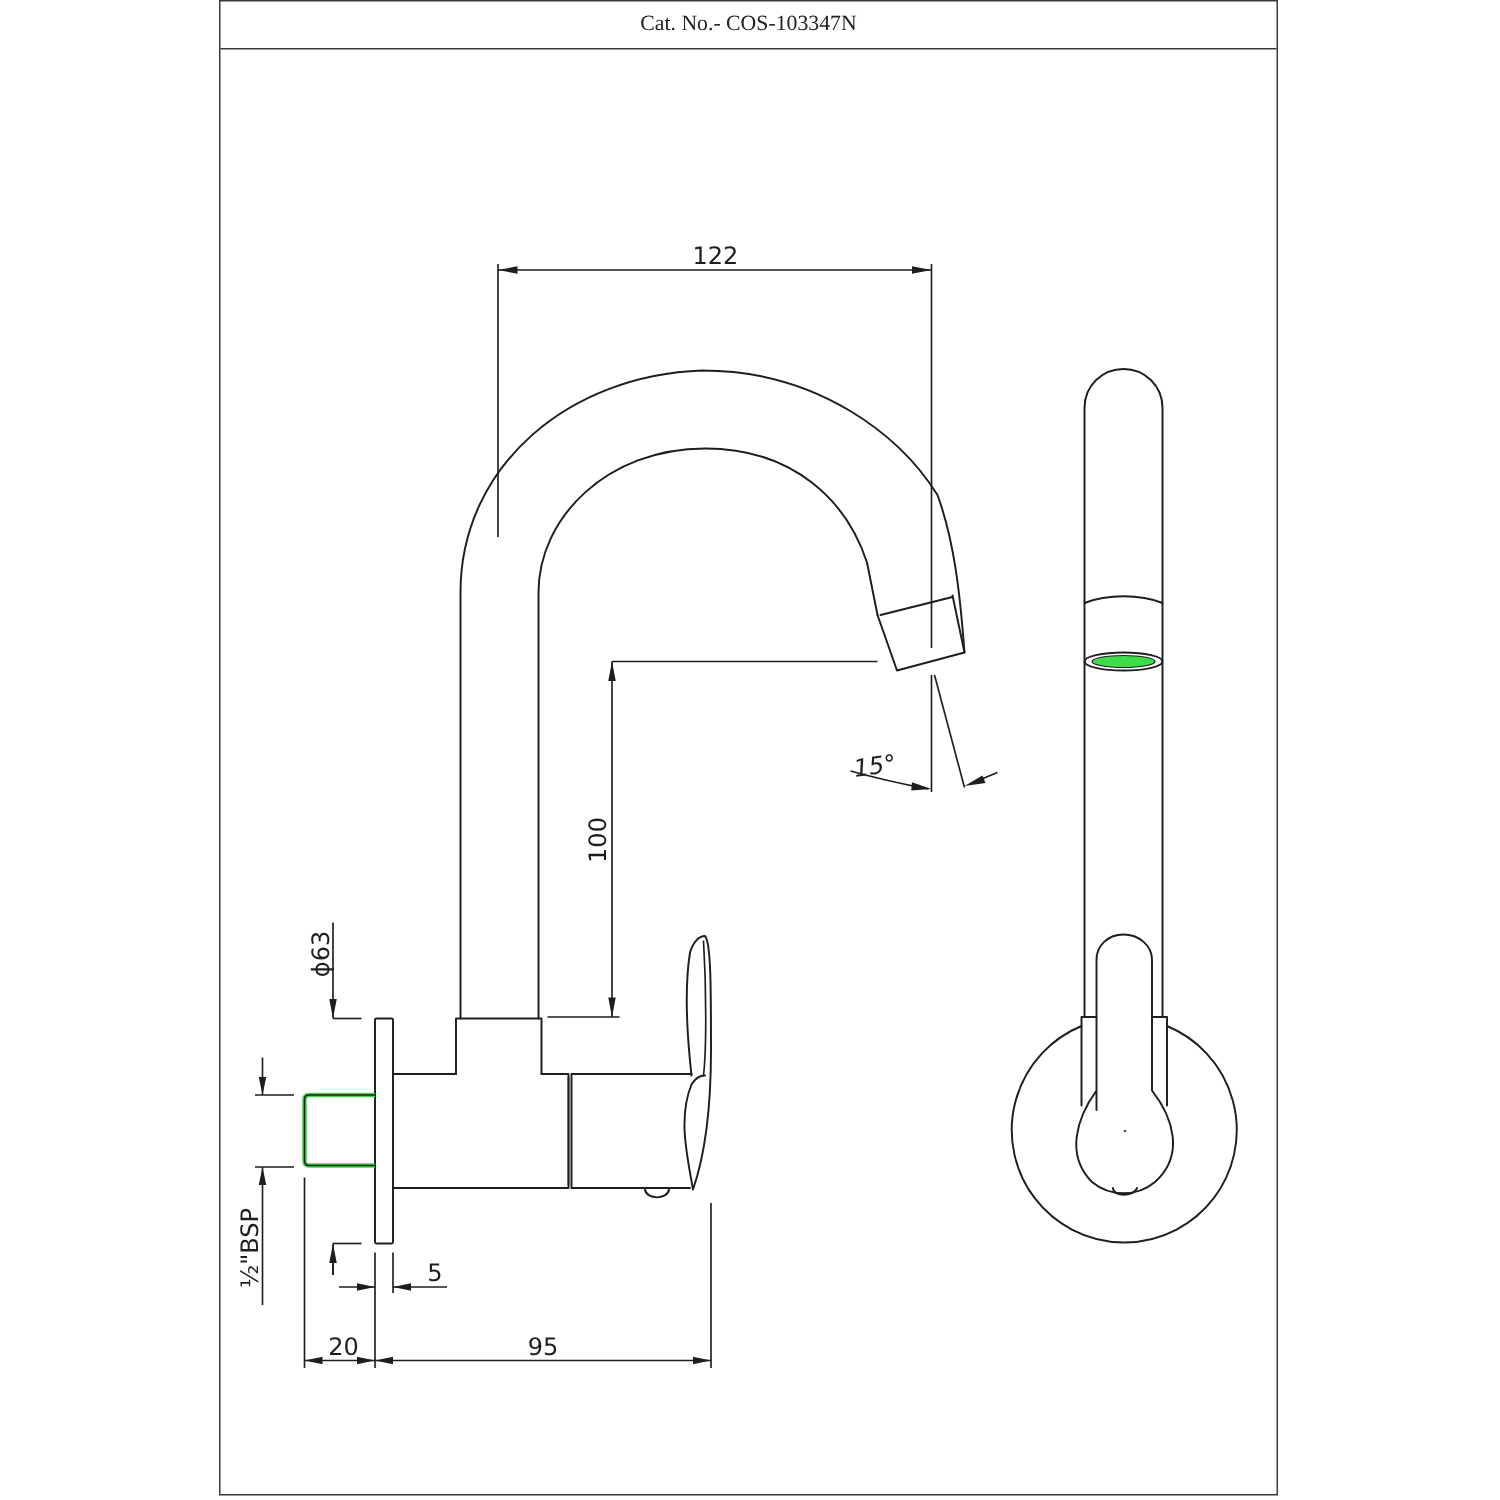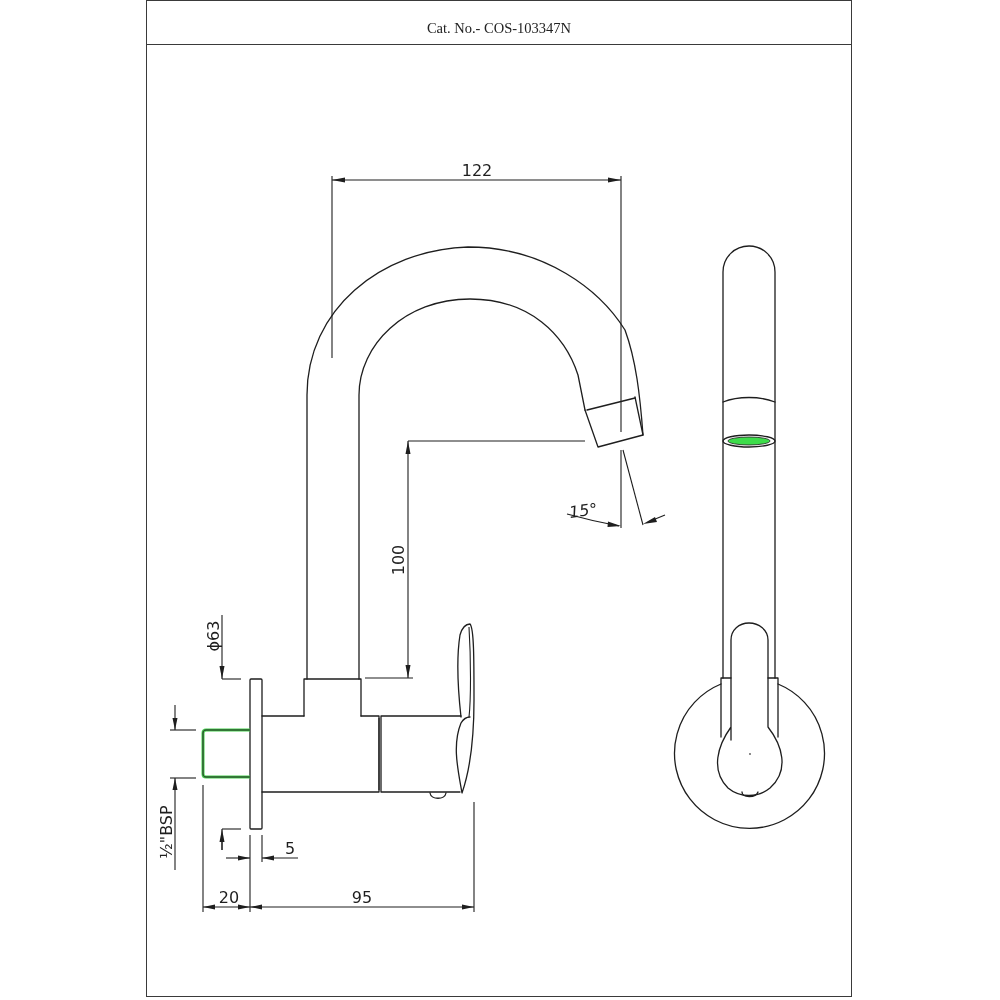--- a/index.html
+++ b/index.html
@@ -2,21 +2,21 @@
 <html><head>
   <meta charset="utf-8">
   <style>
     html, body { margin: 0; padding: 0; background: #ffffff; }
     body { width: 1000px; height: 1000px; position: relative; overflow: hidden; }
     .sheet {
       position: absolute; left: 146px; top: 0; width: 706px; height: 997px;
       border: 1.3px solid #3a3a3a; box-sizing: border-box; border-top: 1.5px solid #3a3a3a;
     }
     .header {
-      position: absolute; left: 0; top: 12px; width: 100%; height: 32px;
+      position: absolute; left: 0; top: 0; width: 100%; height: 32px;
       border-bottom: 1.6px solid #3a3a3a; box-sizing: border-box;
       display: flex; align-items: center; justify-content: center;
     }
     .header-text {
       font-family: "Liberation Serif", serif; font-size: 14.5px; color: #222;
       letter-spacing: 0px;
     }
     svg.drawing { position: absolute; left: 0; top: 0; width: 1000px; height: 1000px; }
     .ln { stroke: #1e1e1e; stroke-width: 1.3; fill: none; stroke-linecap: round; stroke-linejoin: round; }
     .thin { stroke: #1e1e1e; stroke-width: 1.1; fill: none; }

